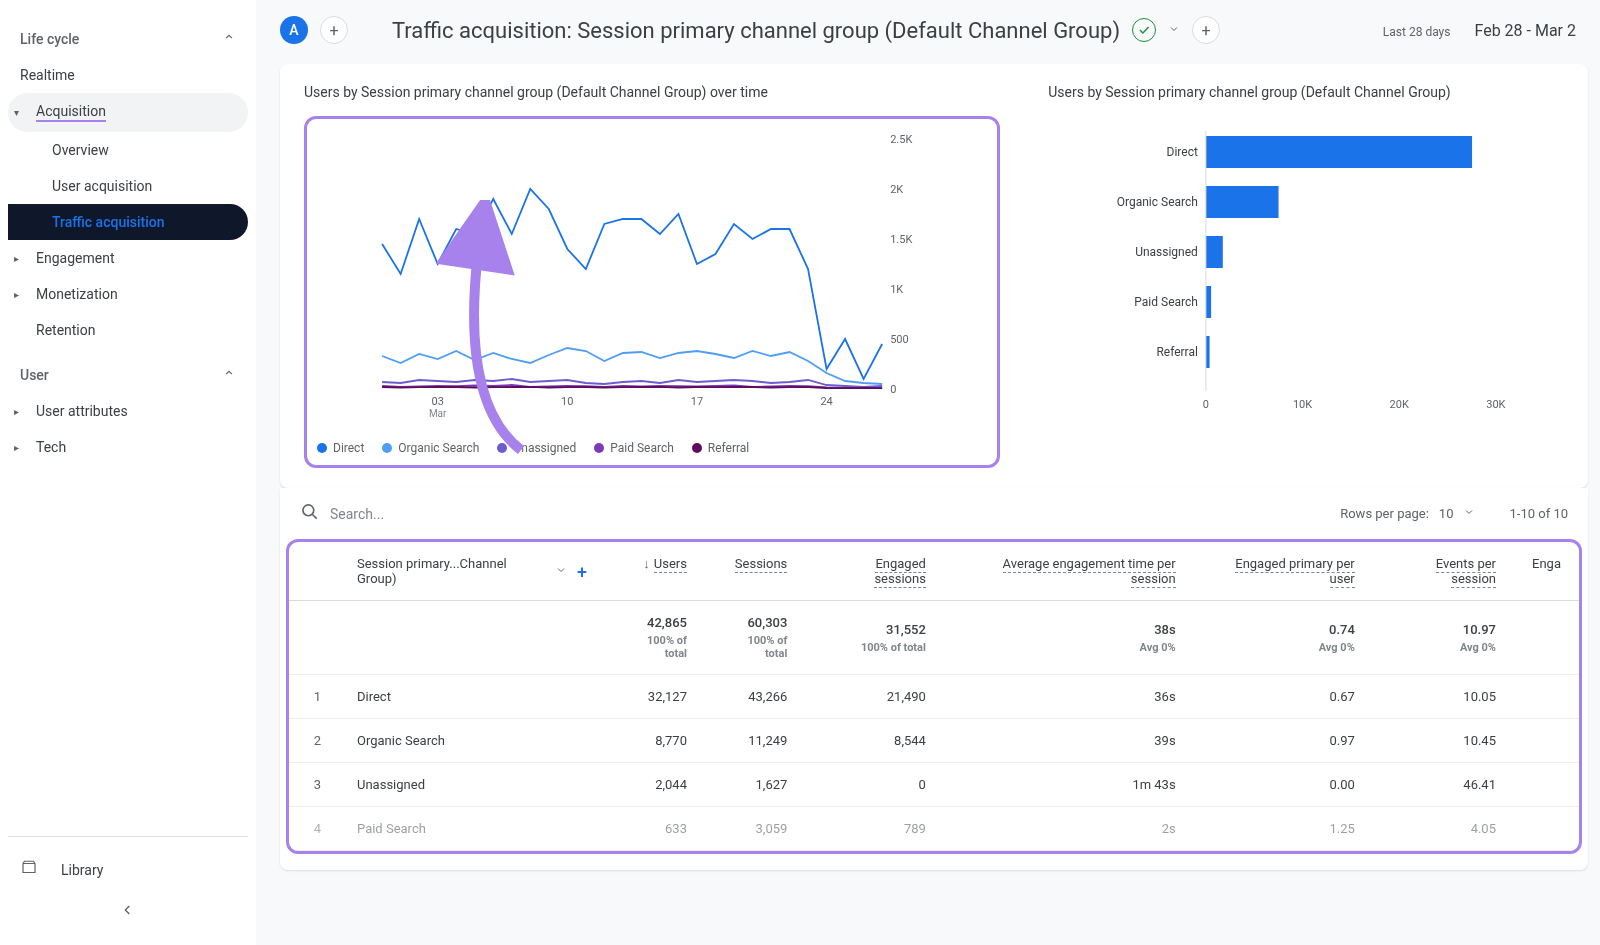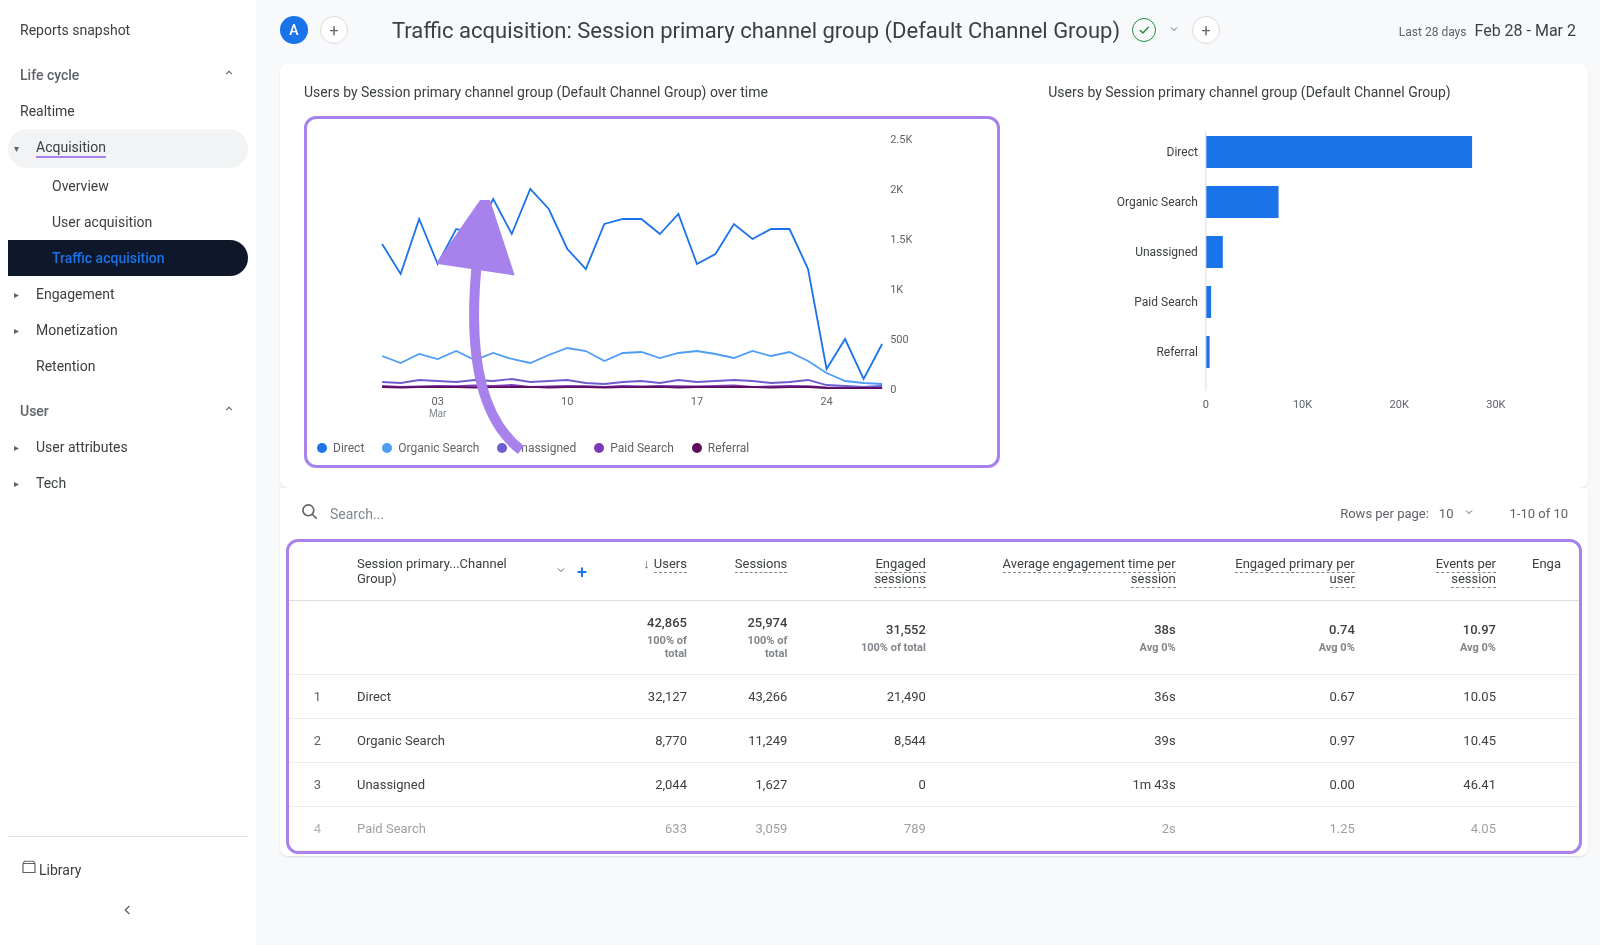--- a/index.html
+++ b/index.html
@@ -12,31 +12,31 @@
 .nav-item.top-level { font-weight: 400; }
 .nav-item.section { font-weight: 500; color: #5f6368; justify-content: space-between; margin-top:8px;}
 .nav-item.indent-1 { padding-left: 28px; }
 .nav-item.indent-2 { padding-left: 44px; }
 .nav-item.active { background: #0f172a; color: #1a73e8; font-weight: 500; }
 .nav-item.expanded-acq { background: #f1f3f4; border-radius: 20px; }
 .nav-item .caret { position:absolute; left:6px; font-size:10px; color:#5f6368;}
 .nav-item .chev { color: #5f6368; }
 .underline-purple { border-bottom: 2px solid #a782ec; padding-bottom: 1px; }
 .sidebar-footer { border-top: 1px solid #e0e0e0; padding-top:12px; }
-.library-item { display:flex; align-items:center; gap:1px; padding: 10px 12px; color:#3c4043; cursor:pointer; }
+.library-item { display:flex; align-items:center; gap:23px; padding: 10px 12px; color:#3c4043; cursor:pointer; }
 .collapse-arrow { text-align:center; padding:12px 0; color:#5f6368; }
 
 
 .main { flex: 1; display: flex; flex-direction: column; overflow: hidden; }
 .header { display: flex; align-items: center; padding: 16px 24px 20px 24px; gap: 12px; }
 .avatar { width: 28px; height: 28px; border-radius: 50%; background: #1a73e8; color: #fff; display: flex; align-items: center; justify-content: center; font-weight: 500; font-size: 14px; }
 .circle-btn { width: 28px; height: 28px; border-radius: 50%; border: 1px solid #dadce0; background: #fff; display: flex; align-items: center; justify-content: center; color: #5f6368; cursor: pointer; font-size:16px; }
 .title { font-size: 22px; color: #3c4043; font-weight: 400; }
 .check-badge { width: 24px; height: 24px; border: 1.5px solid #1e8e3e; border-radius: 50%; display:flex; align-items:center; justify-content:center; color:#1e8e3e; }
-.date-range { margin-left: auto; display:flex; align-items:baseline; gap:8px; font-size:13px; color:#3c4043;}
+.date-range { margin-left: auto; display:flex; align-items:baseline; gap:24px; font-size:13px; color:#3c4043;}
 .date-range .label { color:#5f6368; font-size:12px; }
 .date-range .range { font-size:16px; }
 
 .content-area { flex:1; overflow-y:auto; padding: 0 12px 20px 24px; }
 .card { background: #fff; border-radius: 8px; box-shadow: 0 1px 2px rgba(60,64,67,0.15); }
 
 .charts-row { display:flex; gap:0; }
 .chart-card { flex:1; padding: 20px 24px; }
 .chart-card.left { flex: 1.35; }
 .chart-title { font-size: 14px; color: #3c4043; margin-bottom: 16px; }
@@ -46,21 +46,21 @@
 .bar-svg { width:100%; height: 300px; display:block; }
 
 .legend { display:flex; gap:18px; margin-top:12px; flex-wrap:wrap; }
 .legend-item { display:flex; align-items:center; gap:6px; font-size:12px; color:#5f6368; }
 .legend-dot { width:10px; height:10px; border-radius:50%; }
 
 
 .anno-arrow { position:absolute; pointer-events:none; }
 
 
-.table-card { margin-top: 0; padding-bottom: 2px; }
+.table-card { margin-top: 0; padding-bottom: 16px; }
 .table-toolbar { display:flex; align-items:center; padding: 14px 20px; gap: 14px; }
 .search-box { display:flex; align-items:center; gap:10px; color:#5f6368; flex:1; font-size:14px;}
 .search-box input { border:none; outline:none; font-size:14px; color:#3c4043; width: 200px; background:transparent;}
 .search-box input::placeholder { color:#80868b;}
 .rows-per-page { display:flex; align-items:center; gap:10px; color:#5f6368; font-size:13px;}
 .pagination { color:#5f6368; font-size:13px; margin-left:20px;}
 
 .table-wrap { border: 3px solid #a782ec; border-radius: 12px; margin: 0 6px; overflow:hidden;}
 table { width:100%; border-collapse:collapse; font-size:13px; }
 th, td { padding: 14px 18px; text-align:right; color:#3c4043; border-bottom: 1px solid #eee;}
@@ -77,23 +77,20 @@
 
 svg text { font-family: Roboto, Arial; }
 
 .main-scroll { position: relative; }
 </style>
 </head>
 <body>
 
 <div class="sidebar">
   <div class="nav-list">
-    <div class="nav-item top-level">
-        <span>Reports snapshot</span>
-      </div>
     <div class="nav-item section">
       <span>Life cycle</span>
       <span class="chev">
         <svg width="14" height="14" viewBox="0 0 24 24">
             <path d="M7 14l5-5 5 5" stroke="#5f6368" stroke-width="2" fill="none"></path>
           </svg>
       </span>
     </div>
 
     <div class="nav-item top-level">
@@ -307,21 +304,21 @@
               <th><span class="h-label">Engaged sessions</span></th>
               <th><span class="h-label">Average engagement time per session</span></th>
               <th><span class="h-label">Engaged primary per user</span></th>
               <th><span class="h-label">Events per session</span></th>
               <th><span>Enga</span></th>
             </tr>
             <tr class="totals">
               <td></td>
                 <td class="dim"></td>
               <td><span>42,865</span><span class="sub">100% of total</span></td>
-              <td><span>25,974</span><span class="sub">100% of total</span></td>
+              <td><span>60,303</span><span class="sub">100% of total</span></td>
               <td><span>31,552</span><span class="sub">100% of total</span></td>
               <td><span>38s</span><span class="sub">Avg 0%</span></td>
               <td><span>0.74</span><span class="sub">Avg 0%</span></td>
               <td><span>10.97</span><span class="sub">Avg 0%</span></td>
               <td></td>
             </tr>
           </thead>
           <tbody id="table-body">
               <tr>
                 <td class="idx">1</td>

